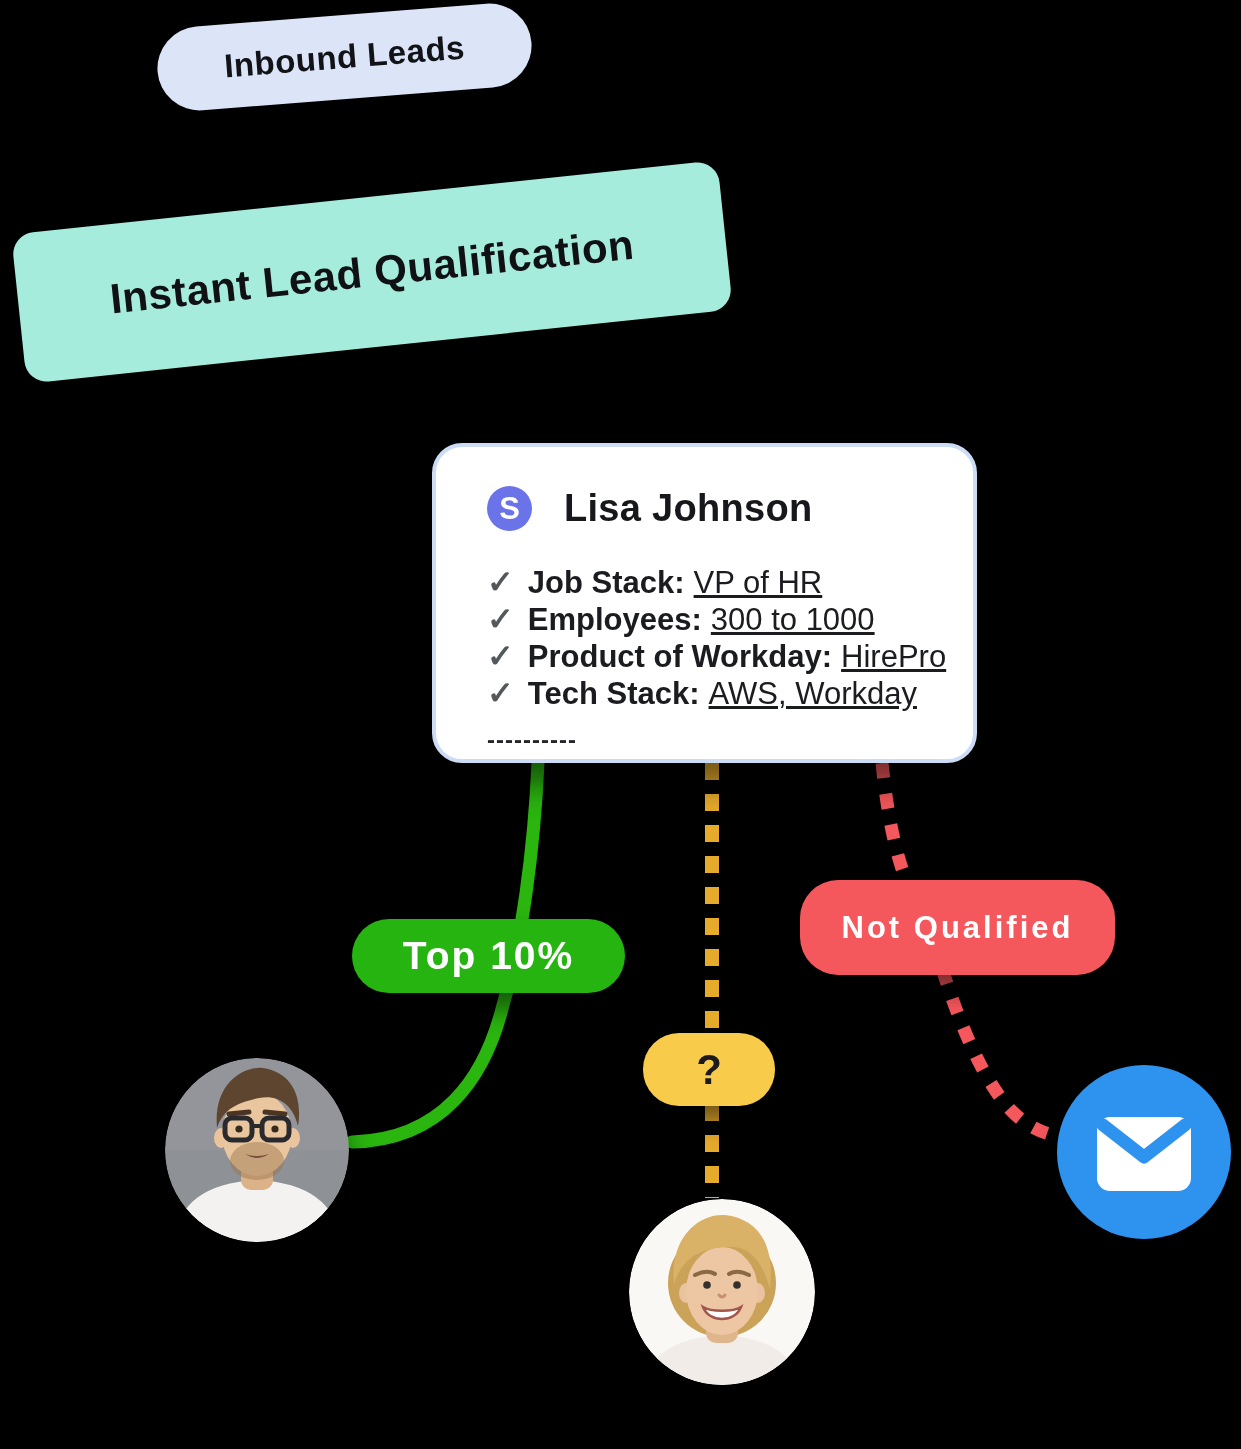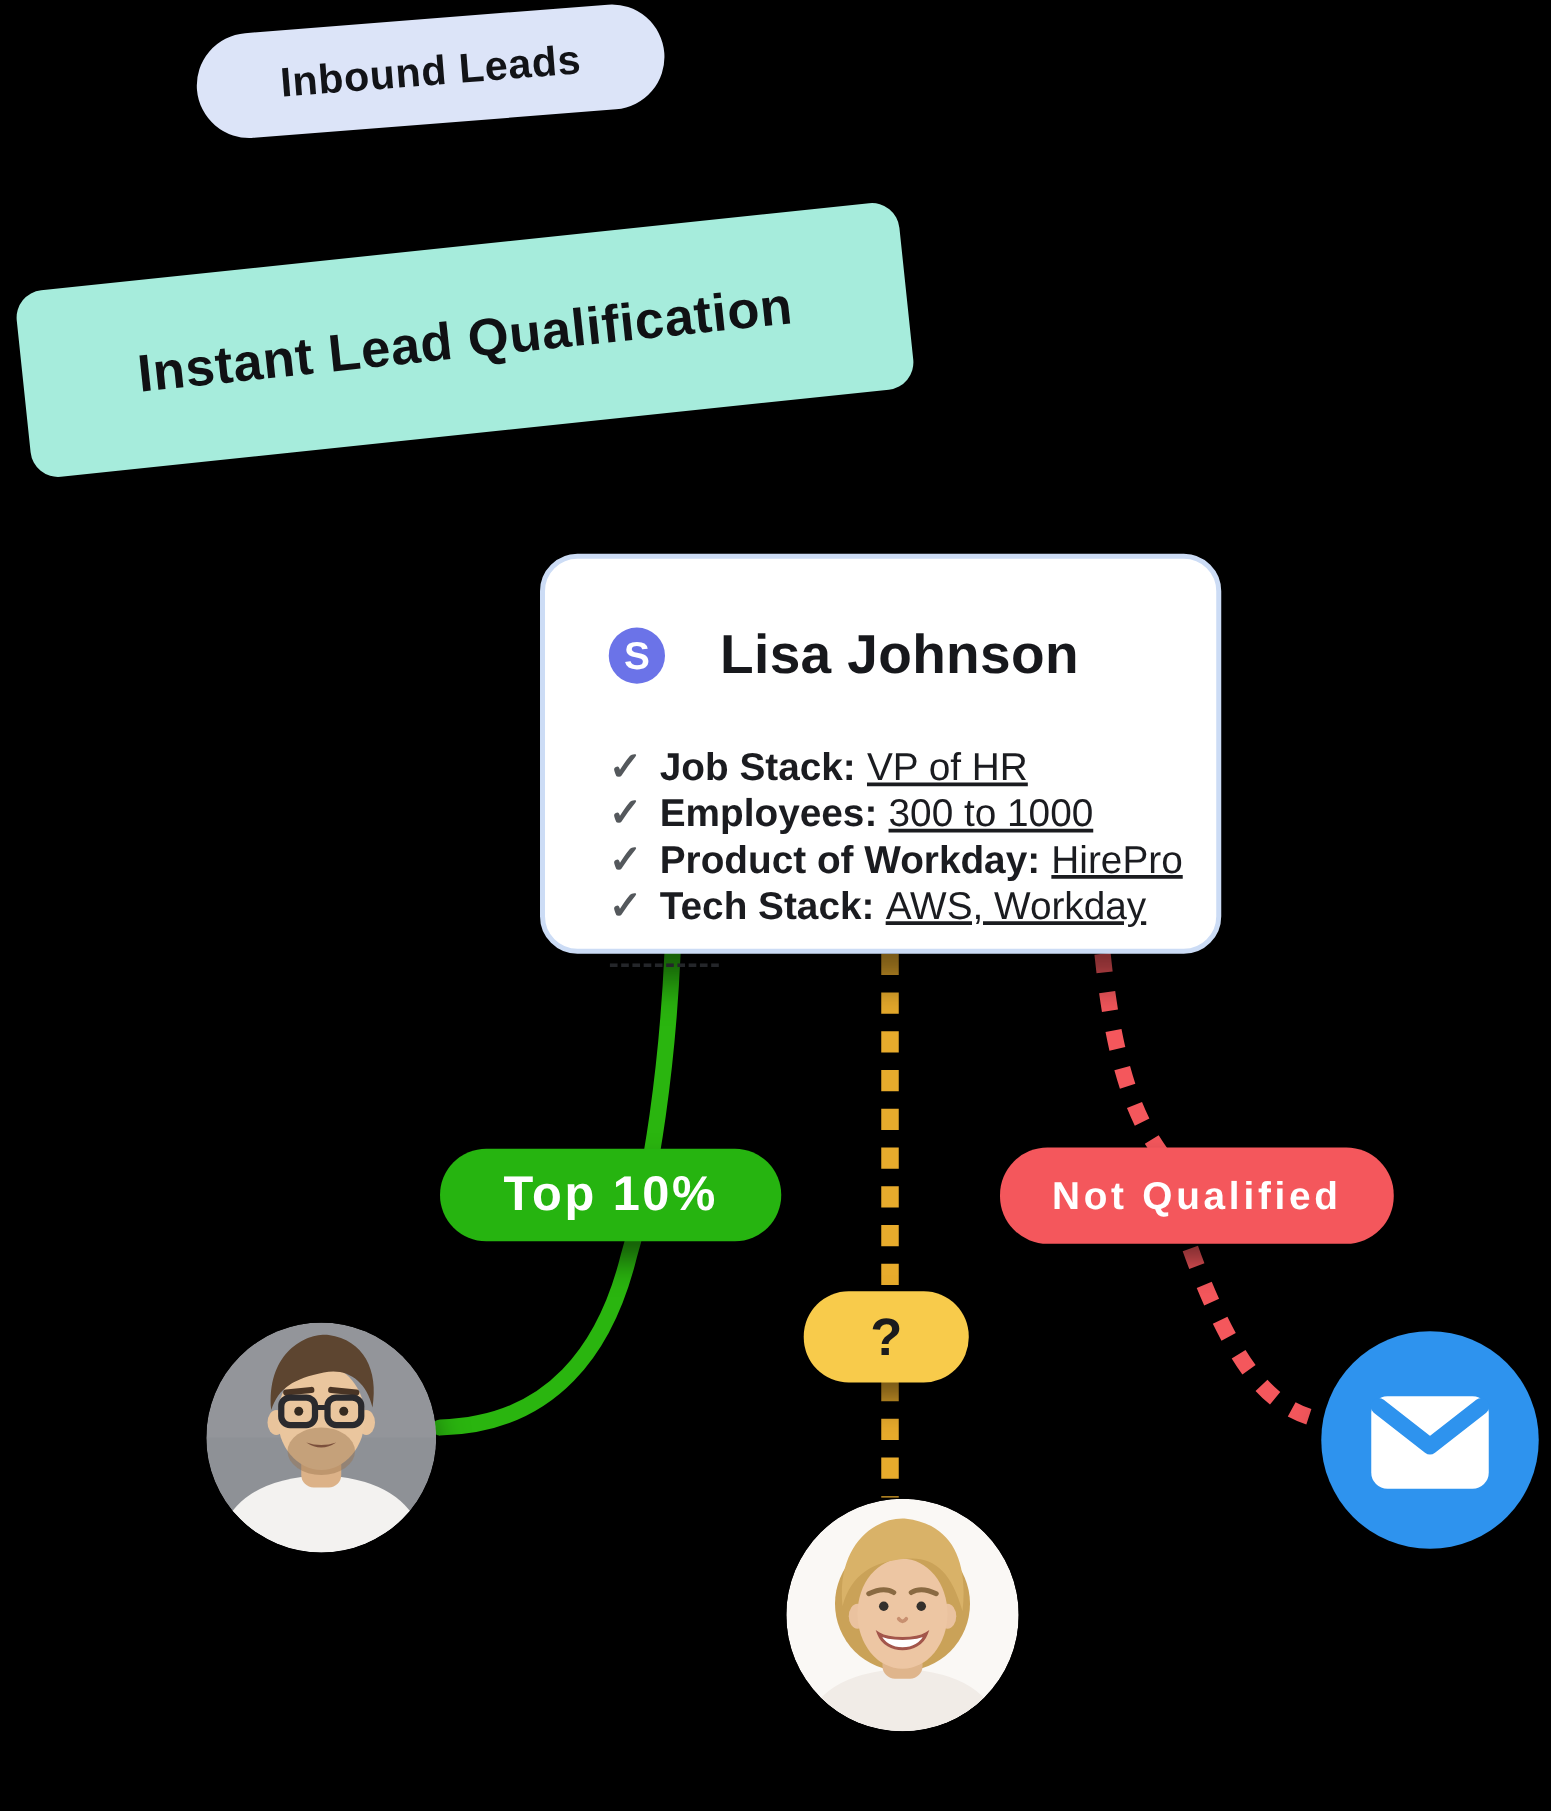--- a/index.html
+++ b/index.html
@@ -20,36 +20,36 @@
   .banner span{font-size:42px;font-weight:700;color:#101114;letter-spacing:.5px;}
 
   
   .card{position:absolute;left:432px;top:443px;width:545px;height:320px;z-index:2;
         background:#ffffff;border:4px solid #ccdcf5;border-radius:30px;box-sizing:border-box;
         box-shadow:0 22px 30px rgba(0,0,0,.5);}
   .card-head{display:flex;align-items:center;gap:28px;margin:36px 0 0 51px;}
   .logo{width:45px;height:45px;border-radius:50%;background:#6b73e8;
         display:flex;align-items:center;justify-content:center;}
   .logo span{color:#fff;font-size:31px;font-weight:700;line-height:1;}
-  .card-title{margin:16px;font-size:44px;font-weight:700;color:#17181c;letter-spacing:.3px;}
+  .card-title{margin:4px;font-size:38px;font-weight:700;color:#17181c;letter-spacing:.3px;}
   .facts{list-style:none;margin:30px 0 0 0;padding:0 0 0 51px;}
   .facts li{display:flex;align-items:baseline;font-size:31px;line-height:37px;color:#1b1c20;}
   .check{color:#54585c;font-weight:700;font-size:32px;margin-right:14px;}
   .lbl{font-weight:700;margin-right:9px;white-space:nowrap;}
   .val{font-weight:400;white-space:nowrap;text-decoration:underline;}
   .dashes{margin:14px 0 0 51px;font-size:24px;font-weight:700;color:#24262a;letter-spacing:1px;}
 
   
   .pill{position:absolute;display:flex;align-items:center;justify-content:center;z-index:3;
         box-shadow:0 16px 24px rgba(0,0,0,.5);}
   .top10{left:352px;top:919px;width:273px;height:74px;border-radius:37px;background:#26b410;}
   .top10 span{color:#fff;font-size:39px;font-weight:700;letter-spacing:2px;}
   .maybe{left:643px;top:1033px;width:132px;height:73px;border-radius:36px;background:#f8cb4b;}
   .maybe span{color:#1b1b1d;font-size:42px;font-weight:700;}
-  .notq{left:800px;top:918px;width:315px;height:77px;border-radius:38px;background:#f4575c;}
+  .notq{left:800px;top:880px;width:315px;height:95px;border-radius:38px;background:#f4575c;}
   .notq span{color:#fff;font-size:31px;font-weight:700;letter-spacing:3px;}
 
   
   .node{position:absolute;border-radius:50%;overflow:hidden;z-index:4;
         box-shadow:0 18px 26px rgba(0,0,0,.5);}
   .male{left:165px;top:1058px;width:184px;height:184px;}
   .female{left:629px;top:1199px;width:186px;height:186px;}
   .email{left:1057px;top:1065px;width:174px;height:174px;background:#2e93ee;
          display:flex;align-items:center;justify-content:center;}
   .node svg{display:block;}

